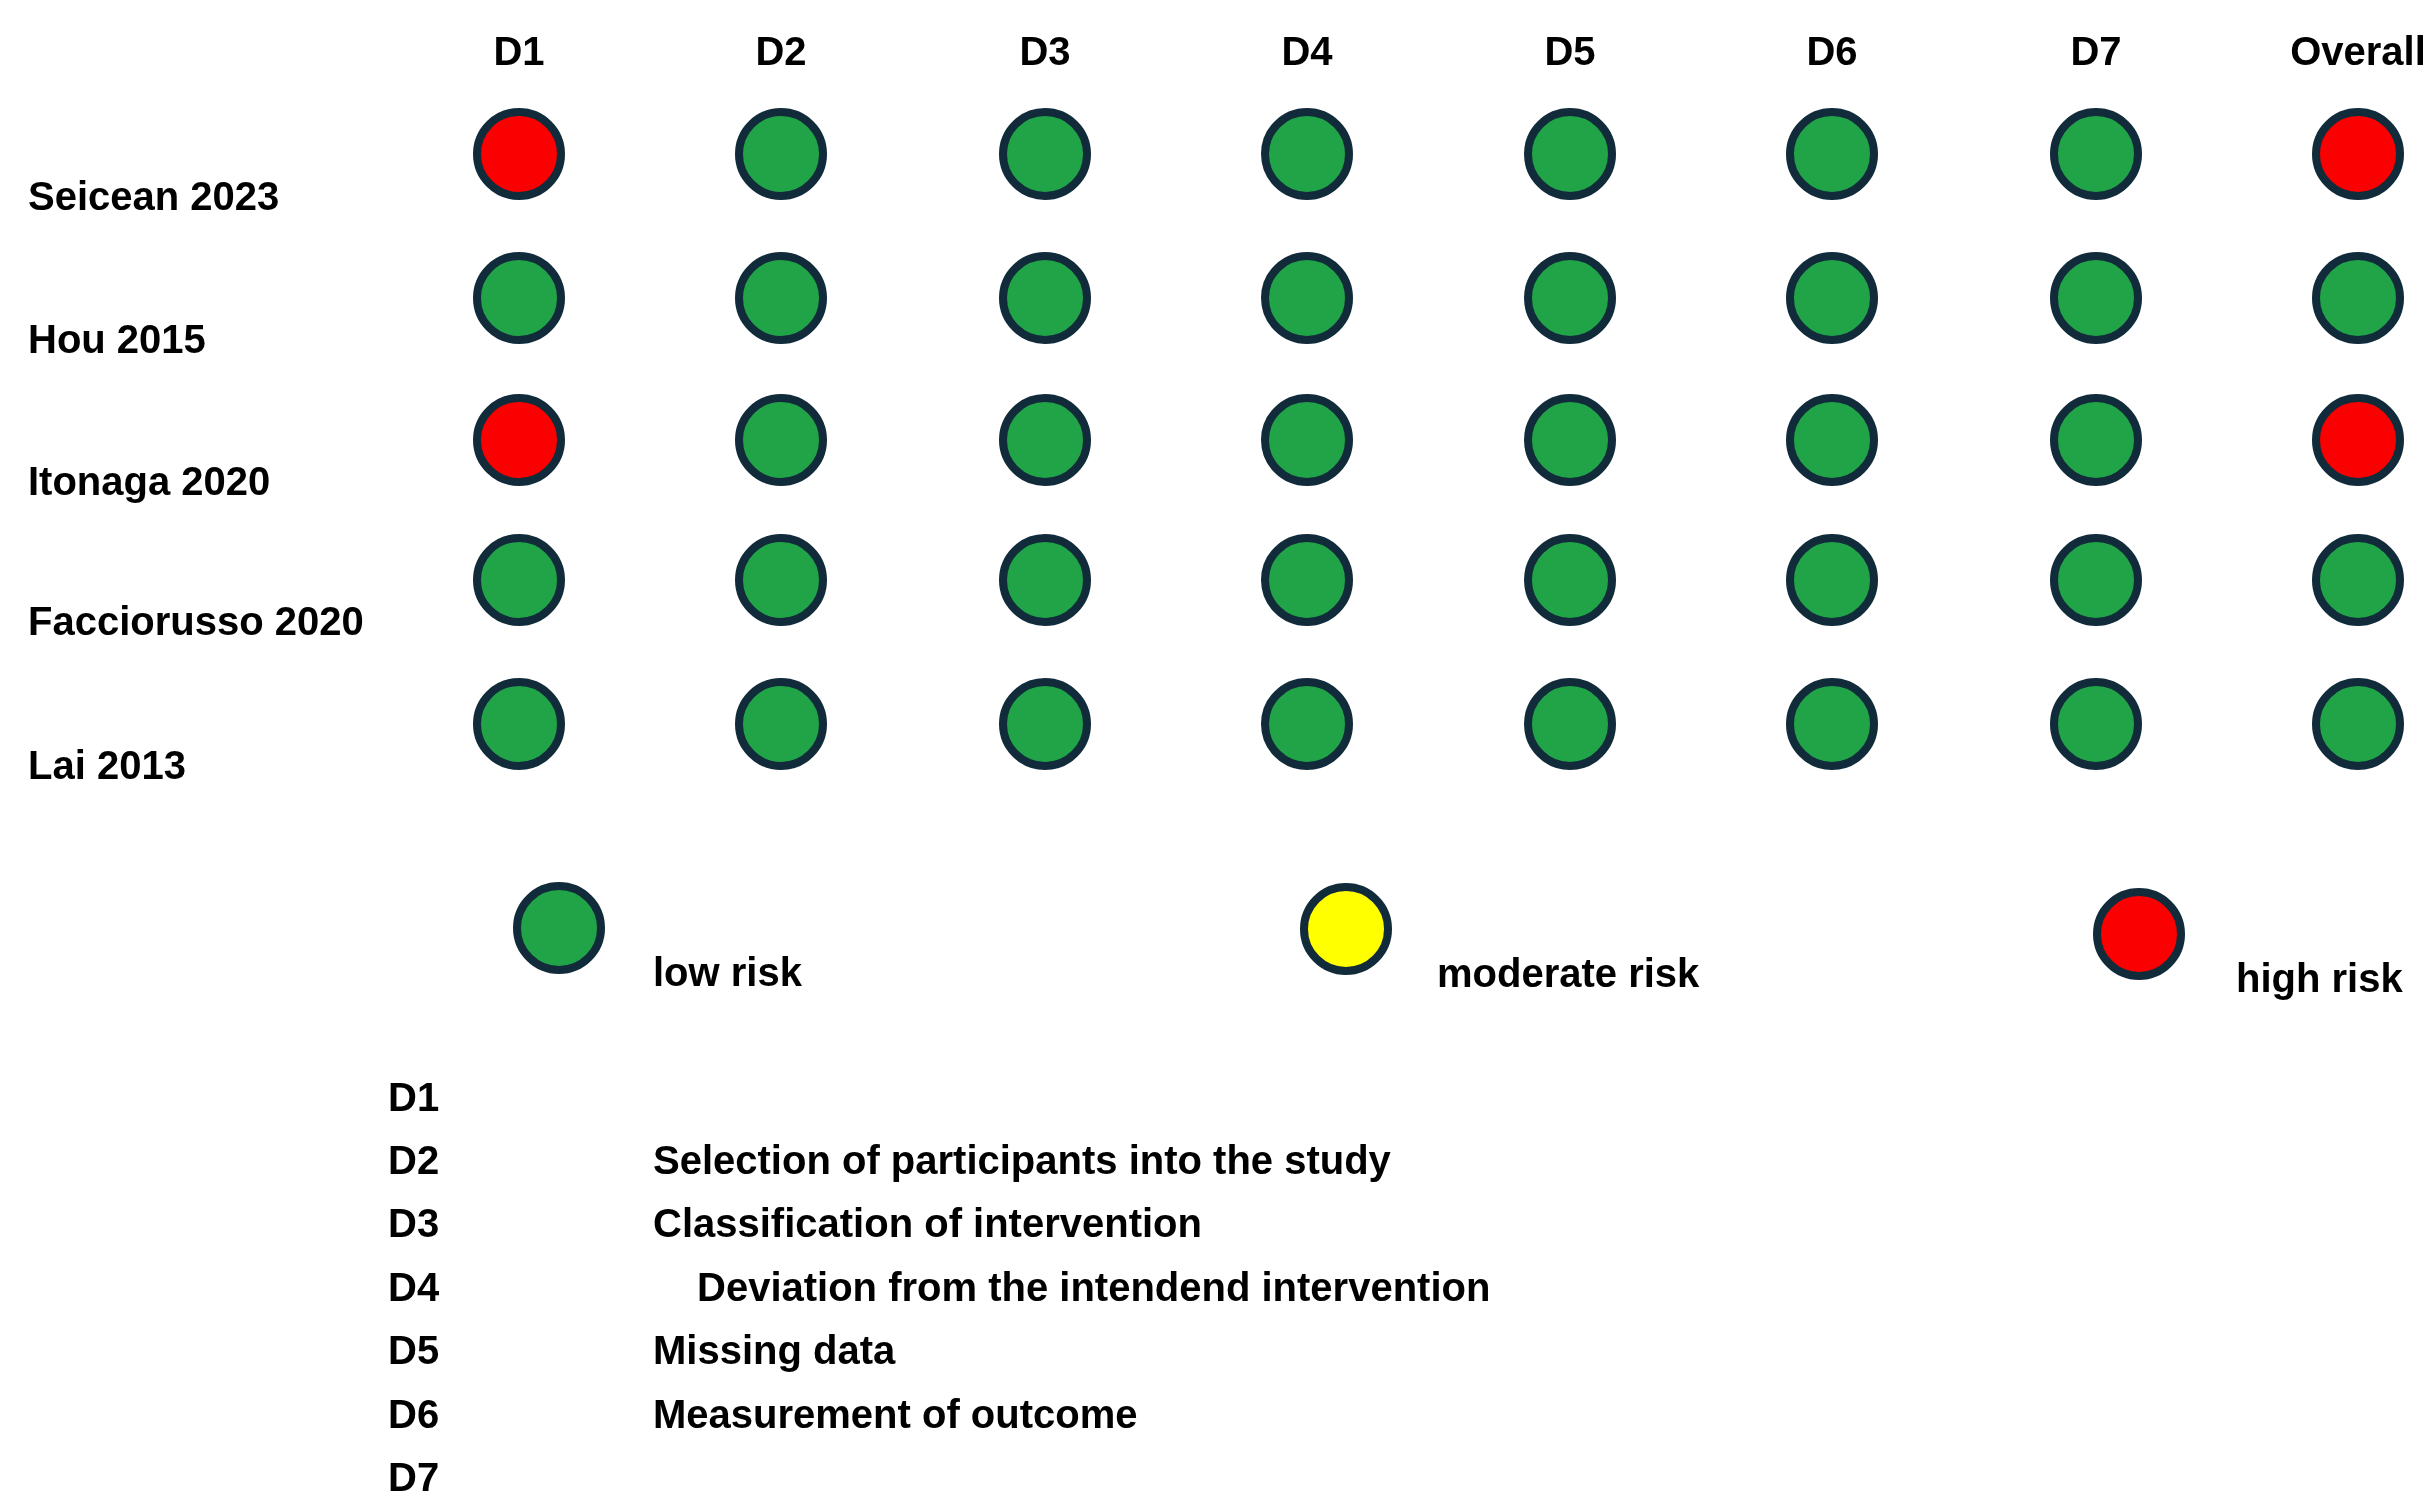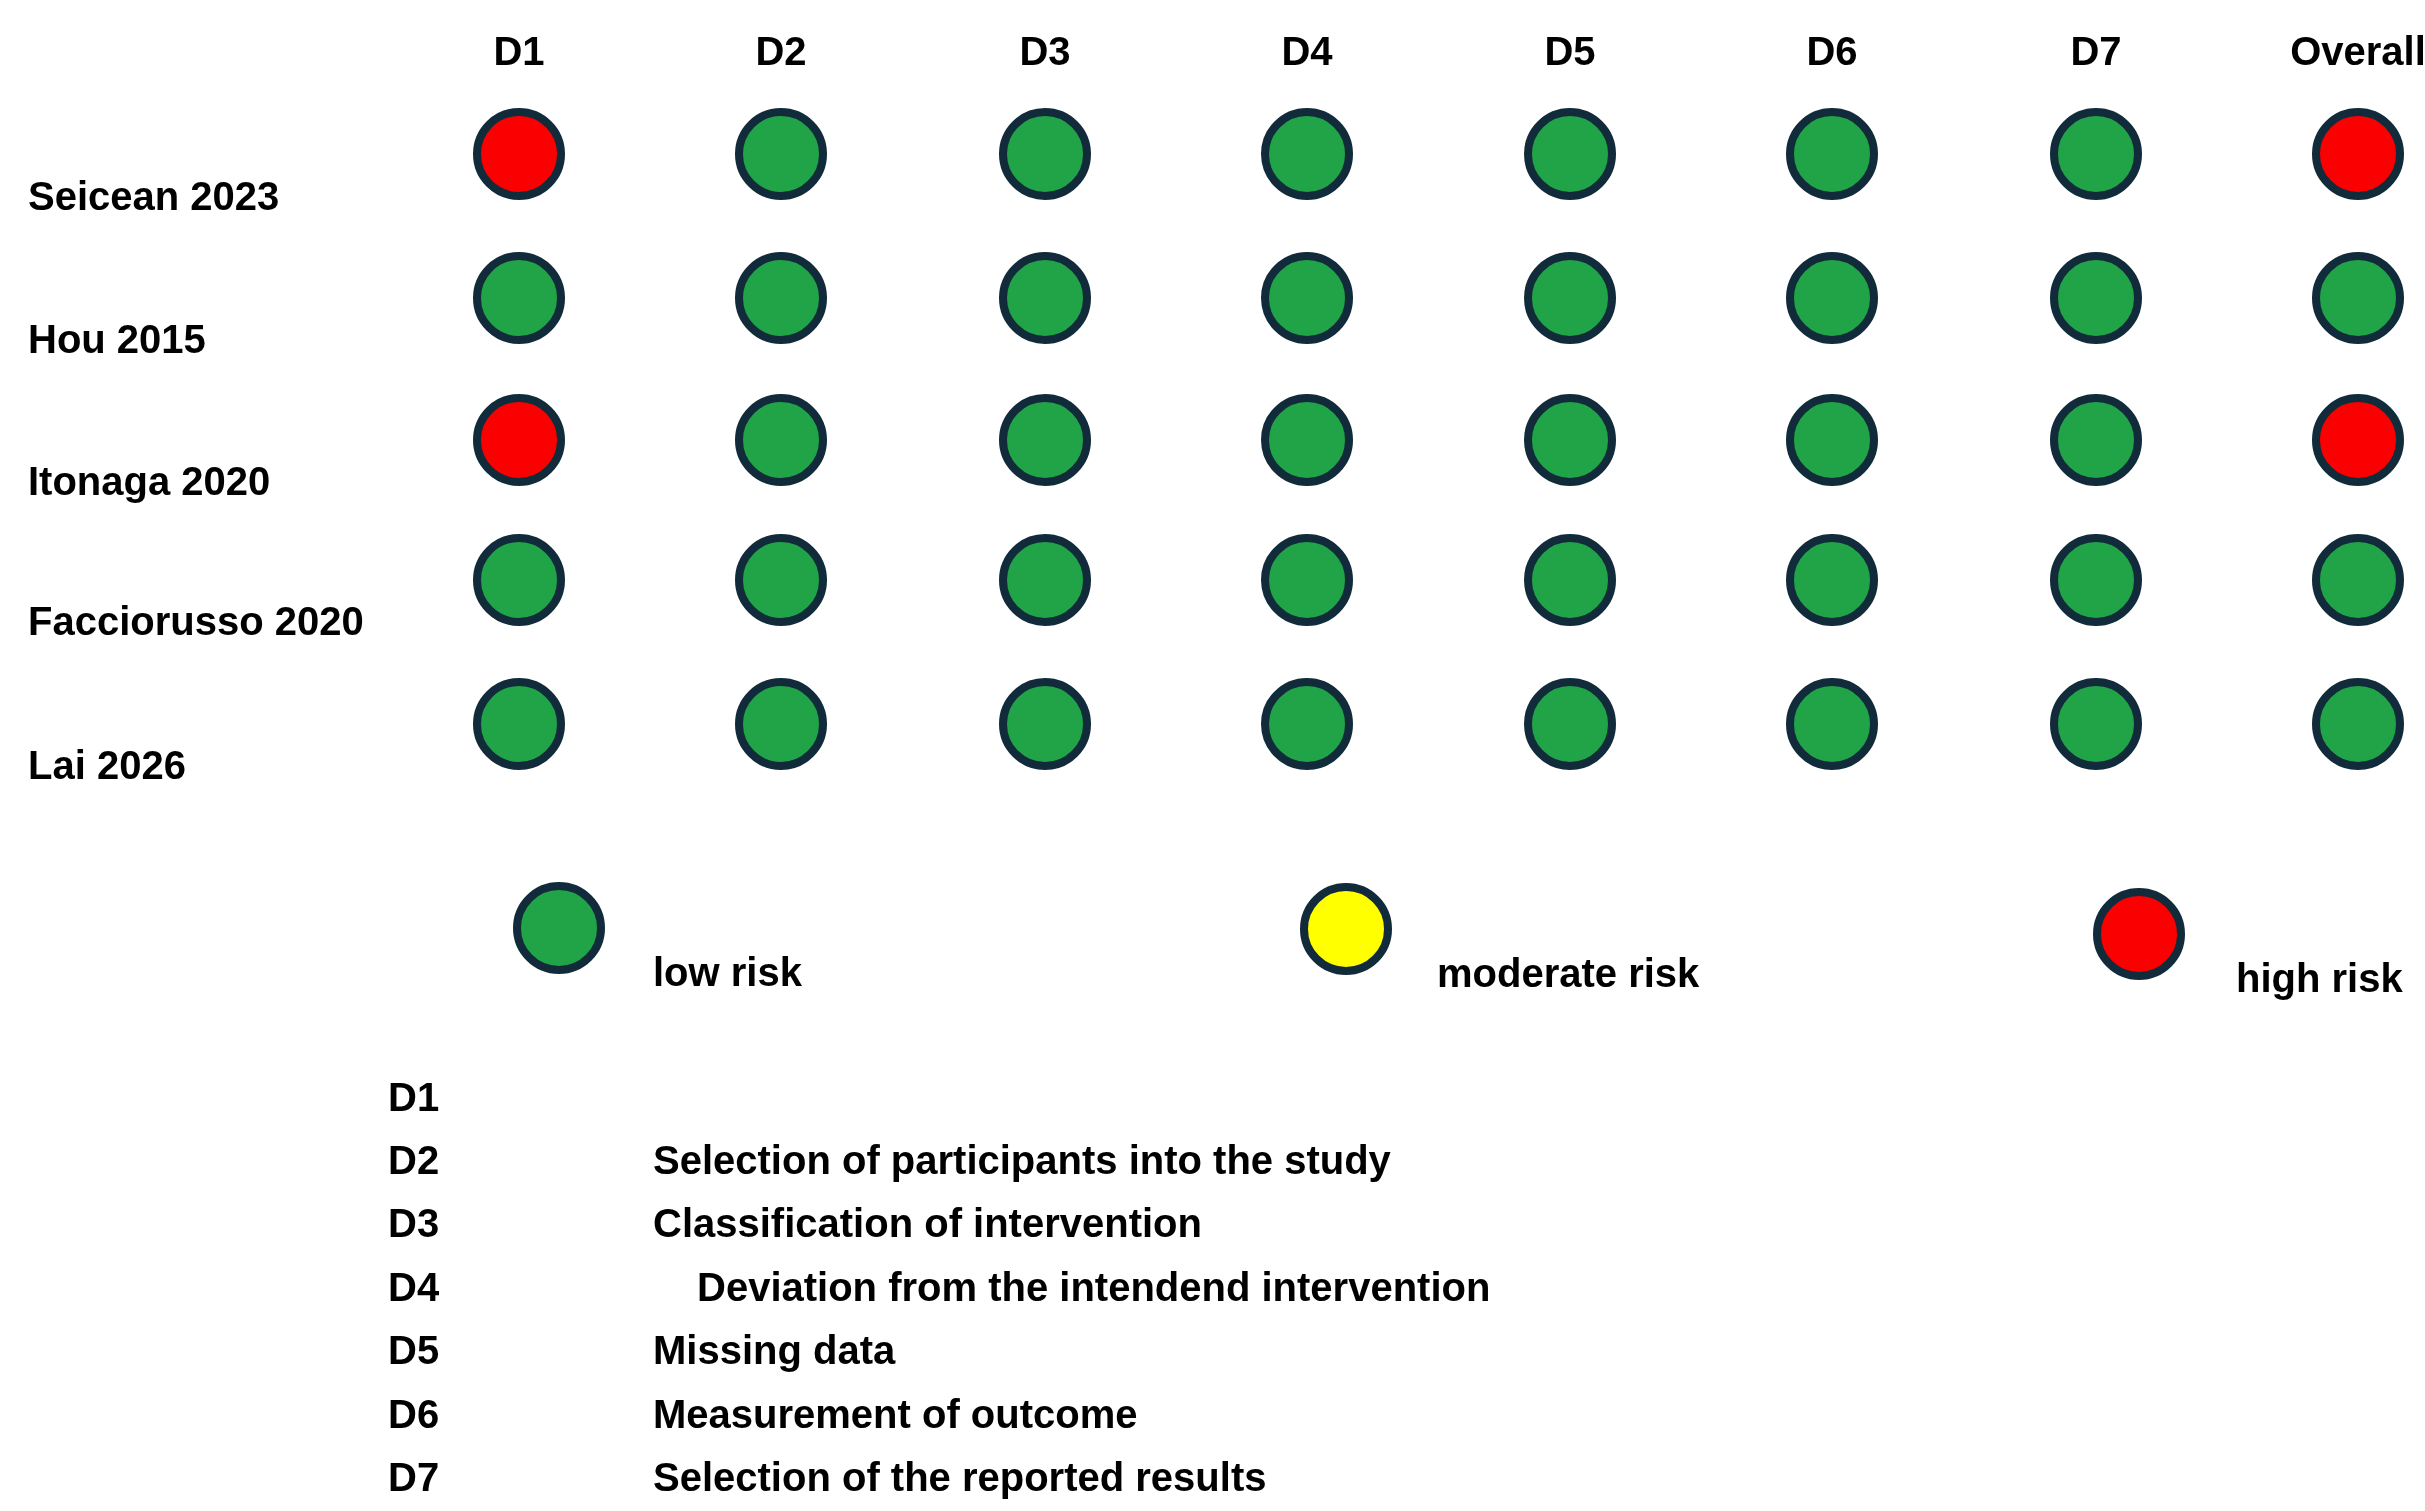--- a/index.html
+++ b/index.html
@@ -77,21 +77,21 @@
     <div class="dot" style="left: 2358px; top: 436px; background: rgb(251, 0, 0); border: 8.9px solid rgb(17, 43, 59);"></div>
     <div class="abs txt vcenter" style="left: 28px; top: 617px;">Facciorusso 2020</div>
     <div class="dot" style="left: 519px; top: 576px; background: rgb(33, 164, 71); border: 8.9px solid rgb(17, 43, 59);"></div>
     <div class="dot" style="left: 781px; top: 576px; background: rgb(33, 164, 71); border: 8.9px solid rgb(17, 43, 59);"></div>
     <div class="dot" style="left: 1045px; top: 576px; background: rgb(33, 164, 71); border: 8.9px solid rgb(17, 43, 59);"></div>
     <div class="dot" style="left: 1307px; top: 576px; background: rgb(33, 164, 71); border: 8.9px solid rgb(17, 43, 59);"></div>
     <div class="dot" style="left: 1570px; top: 576px; background: rgb(33, 164, 71); border: 8.9px solid rgb(17, 43, 59);"></div>
     <div class="dot" style="left: 1832px; top: 576px; background: rgb(33, 164, 71); border: 8.9px solid rgb(17, 43, 59);"></div>
     <div class="dot" style="left: 2096px; top: 576px; background: rgb(33, 164, 71); border: 8.9px solid rgb(17, 43, 59);"></div>
     <div class="dot" style="left: 2358px; top: 576px; background: rgb(33, 164, 71); border: 8.9px solid rgb(17, 43, 59);"></div>
-    <div class="abs txt vcenter" style="left: 28px; top: 761px;">Lai 2026</div>
+    <div class="abs txt vcenter" style="left: 28px; top: 761px;">Lai 2013</div>
     <div class="dot" style="left: 519px; top: 720px; background: rgb(33, 164, 71); border: 8.9px solid rgb(17, 43, 59);"></div>
     <div class="dot" style="left: 781px; top: 720px; background: rgb(33, 164, 71); border: 8.9px solid rgb(17, 43, 59);"></div>
     <div class="dot" style="left: 1045px; top: 720px; background: rgb(33, 164, 71); border: 8.9px solid rgb(17, 43, 59);"></div>
     <div class="dot" style="left: 1307px; top: 720px; background: rgb(33, 164, 71); border: 8.9px solid rgb(17, 43, 59);"></div>
     <div class="dot" style="left: 1570px; top: 720px; background: rgb(33, 164, 71); border: 8.9px solid rgb(17, 43, 59);"></div>
     <div class="dot" style="left: 1832px; top: 720px; background: rgb(33, 164, 71); border: 8.9px solid rgb(17, 43, 59);"></div>
     <div class="dot" style="left: 2096px; top: 720px; background: rgb(33, 164, 71); border: 8.9px solid rgb(17, 43, 59);"></div>
     <div class="dot" style="left: 2358px; top: 720px; background: rgb(33, 164, 71); border: 8.9px solid rgb(17, 43, 59);"></div>
     <div class="dot" style="left: 559px; top: 924px; background: rgb(33, 164, 71); border: 8.9px solid rgb(17, 43, 59);"></div>
     <div class="abs txt vcenter" style="left: 653px; top: 968px;">low risk</div>
@@ -104,15 +104,14 @@
     <div class="abs txt vcenter" style="left: 653px; top: 1156px;">Selection of participants into the study</div>
     <div class="abs txt vcenter" style="left: 388px; top: 1219px;">D3</div>
     <div class="abs txt vcenter" style="left: 653px; top: 1219px;">Classification of intervention</div>
     <div class="abs txt vcenter" style="left: 388px; top: 1283px;">D4</div>
     <div class="abs txt vcenter" style="left: 653px; top: 1283px; margin-left: 44px;">Deviation from the intendend intervention</div>
     <div class="abs txt vcenter" style="left: 388px; top: 1346px;">D5</div>
     <div class="abs txt vcenter" style="left: 653px; top: 1346px;">Missing data</div>
     <div class="abs txt vcenter" style="left: 388px; top: 1410px;">D6</div>
     <div class="abs txt vcenter" style="left: 653px; top: 1410px;">Measurement of outcome</div>
     <div class="abs txt vcenter" style="left: 388px; top: 1473px;">D7</div>
-    <div class="abs txt vcenter" style="left: 653px; top: 1473px;">Selection of the reported results</div>
   </div>
 
 
 </body></html>

